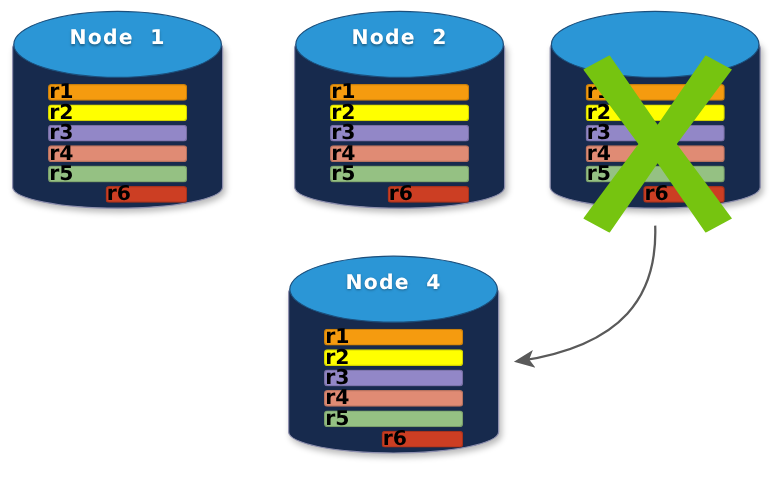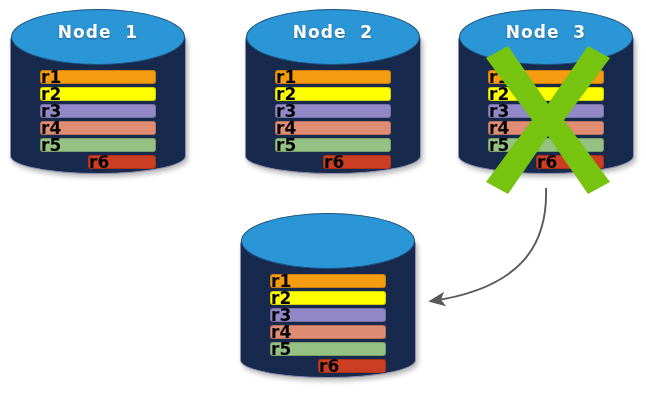--- a/index.html
+++ b/index.html
@@ -174,21 +174,20 @@
       </div>
       <div class="row" style="background: rgb(204, 62, 35);">
         <span class="row-label">r6</span>
       </div>
     </div>
   </div>
 
   <div class="node" id="node-3" style="left:458px; top:8px;">
     <div class="node-body" style="background: rgb(23, 42, 77);"></div>
     <div class="node-top" style="background: rgb(43, 150, 214);"></div>
-    <div class="node-title">Node  3</div>
     <div class="rows">
       <div class="row" style="background: rgb(245, 155, 15);">
         <span class="row-label">r1</span>
       </div>
       <div class="row" style="background: rgb(255, 255, 0);">
         <span class="row-label">r2</span>
       </div>
       <div class="row" style="background: rgb(146, 135, 199);">
         <span class="row-label">r3</span>
       </div>
@@ -205,20 +204,21 @@
     <svg class="x-marker" viewBox="0 0 124 148">
       <g id="x-shape" fill="#76c410">
         <polygon points="0,12 22,0 62,58 102,0 124,12 78,74 124,136 102,148 62,90 22,148 0,136 46,74"></polygon>
       </g>
     </svg>
   </div>
 
   <div class="node" id="node-4" style="left:240px; top:212px;">
     <div class="node-body" style="background: rgb(23, 42, 77);"></div>
     <div class="node-top" style="background: rgb(43, 150, 214);"></div>
+    <div class="node-title">Node  4</div>
     <div class="rows">
       <div class="row" style="background: rgb(245, 155, 15);">
         <span class="row-label">r1</span>
       </div>
       <div class="row" style="background: rgb(255, 255, 0);">
         <span class="row-label">r2</span>
       </div>
       <div class="row" style="background: rgb(146, 135, 199);">
         <span class="row-label">r3</span>
       </div>

